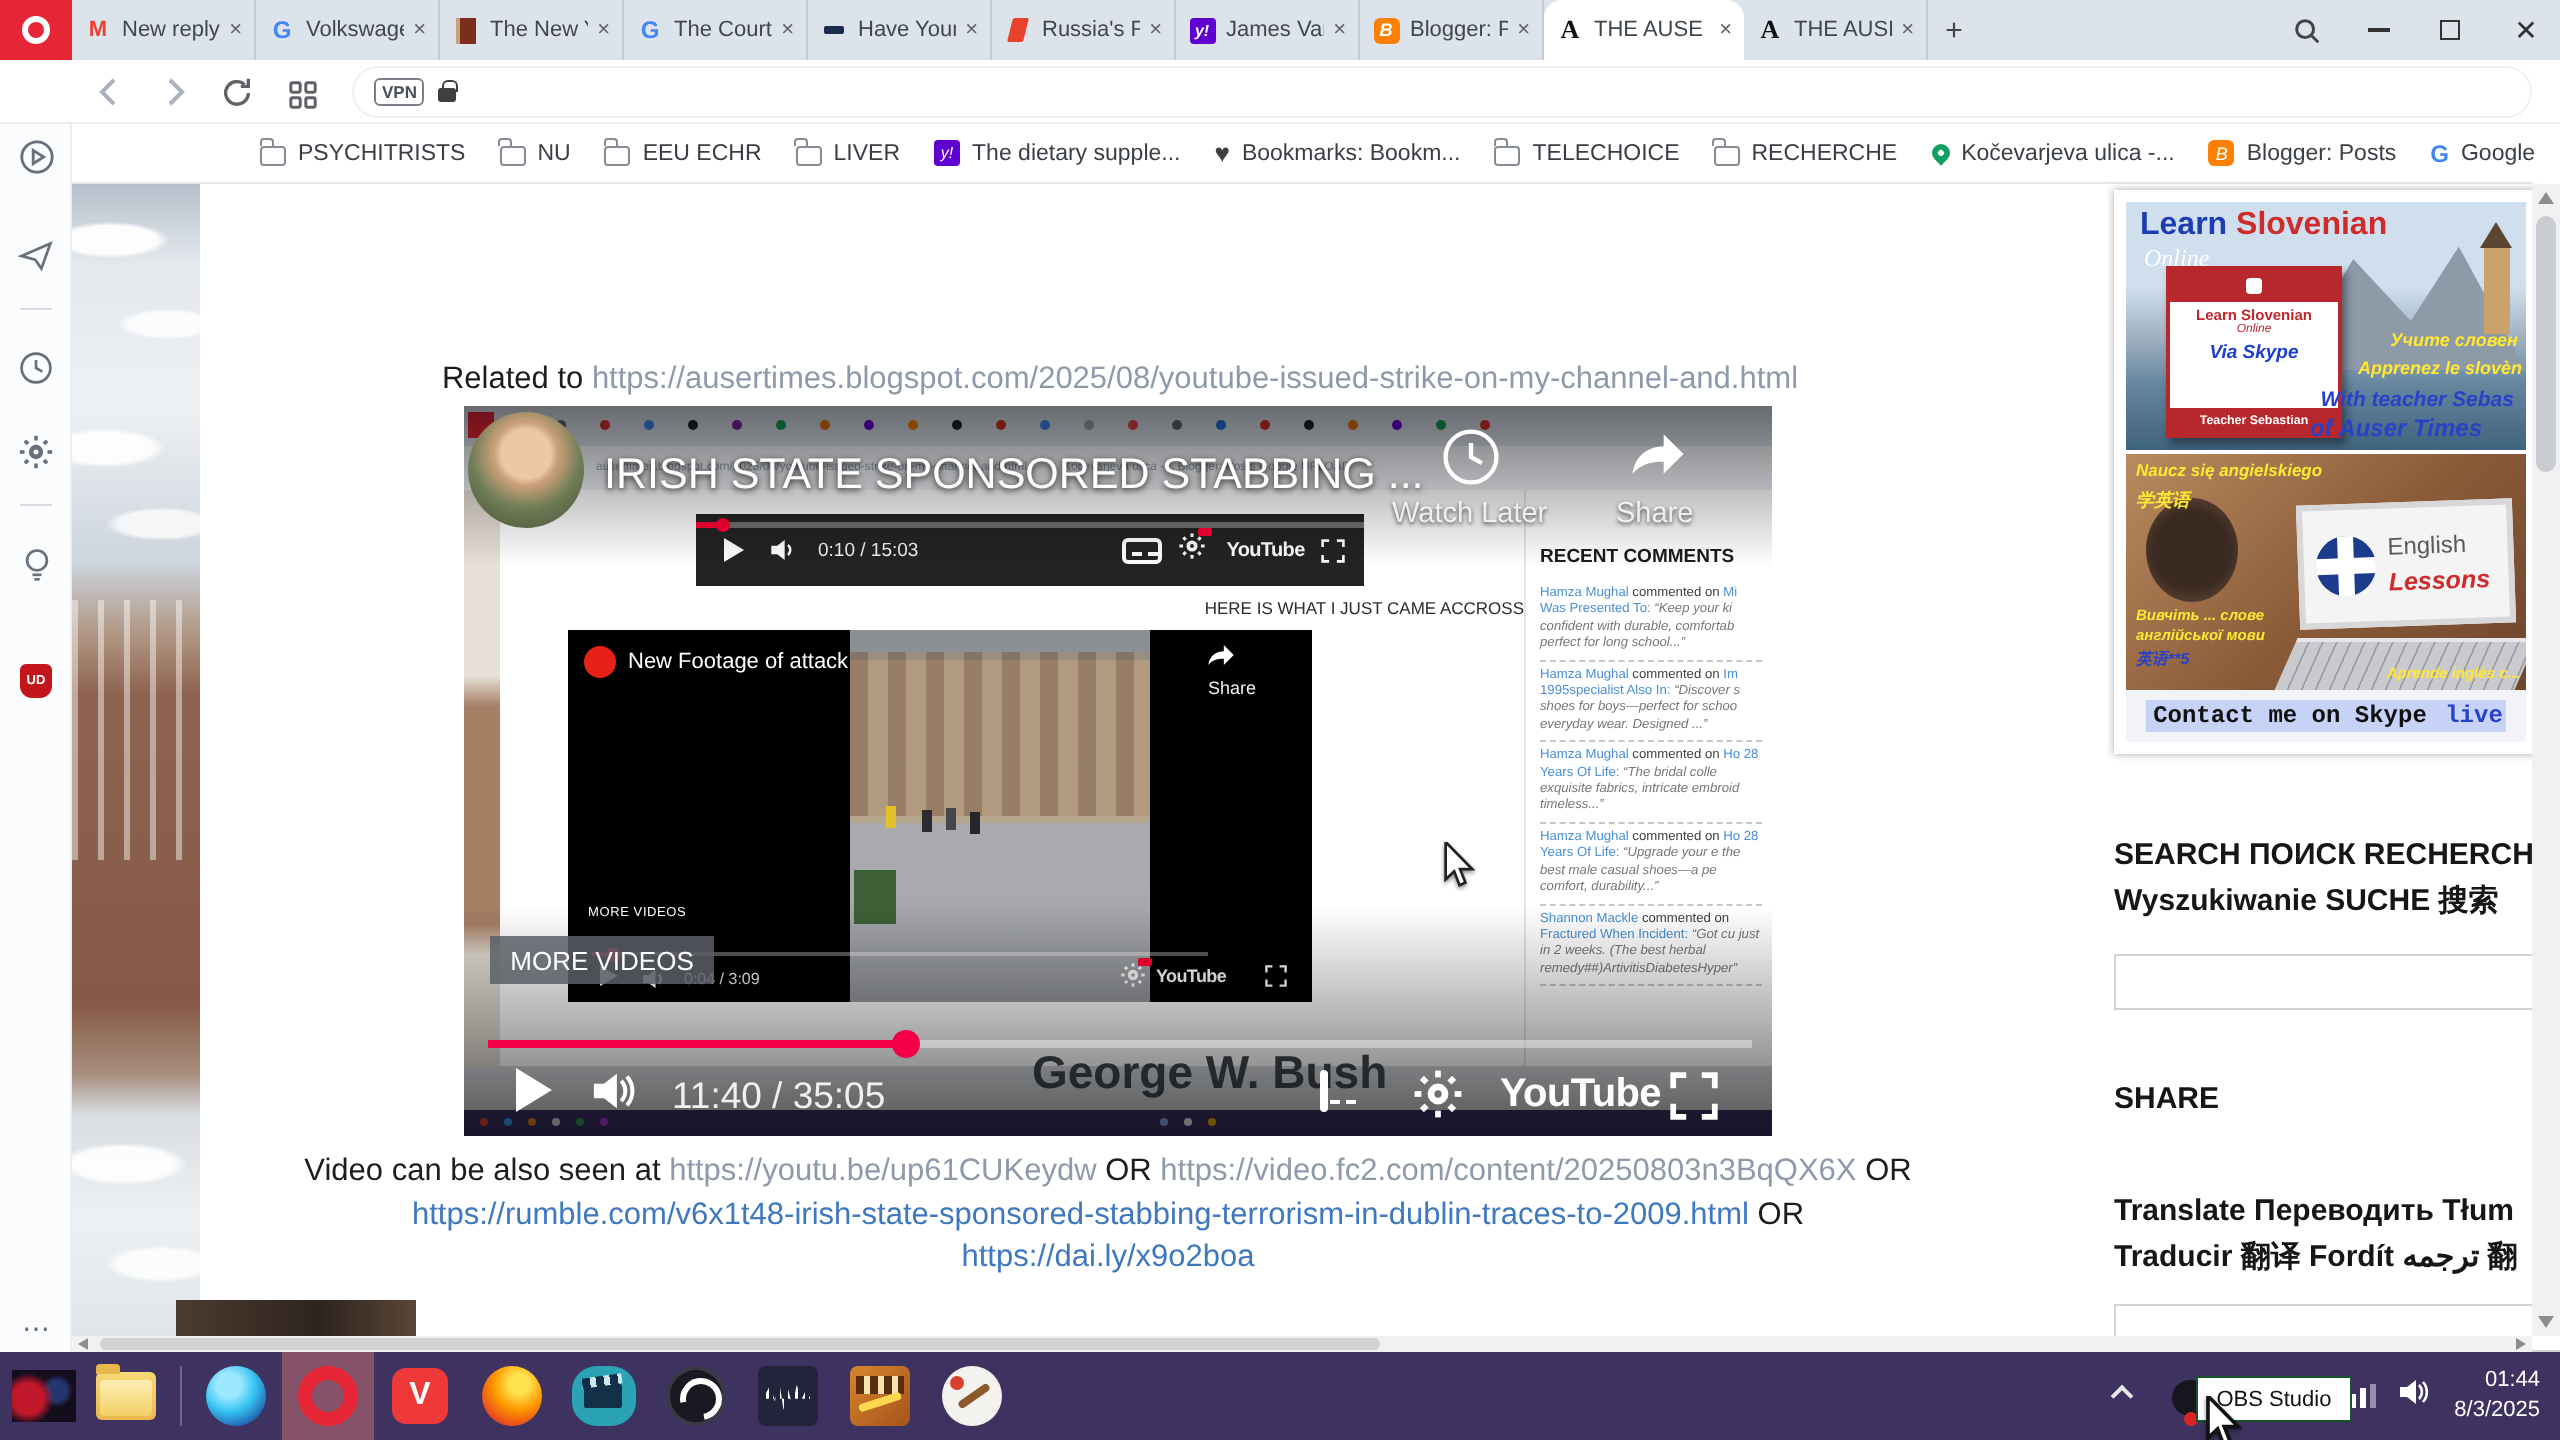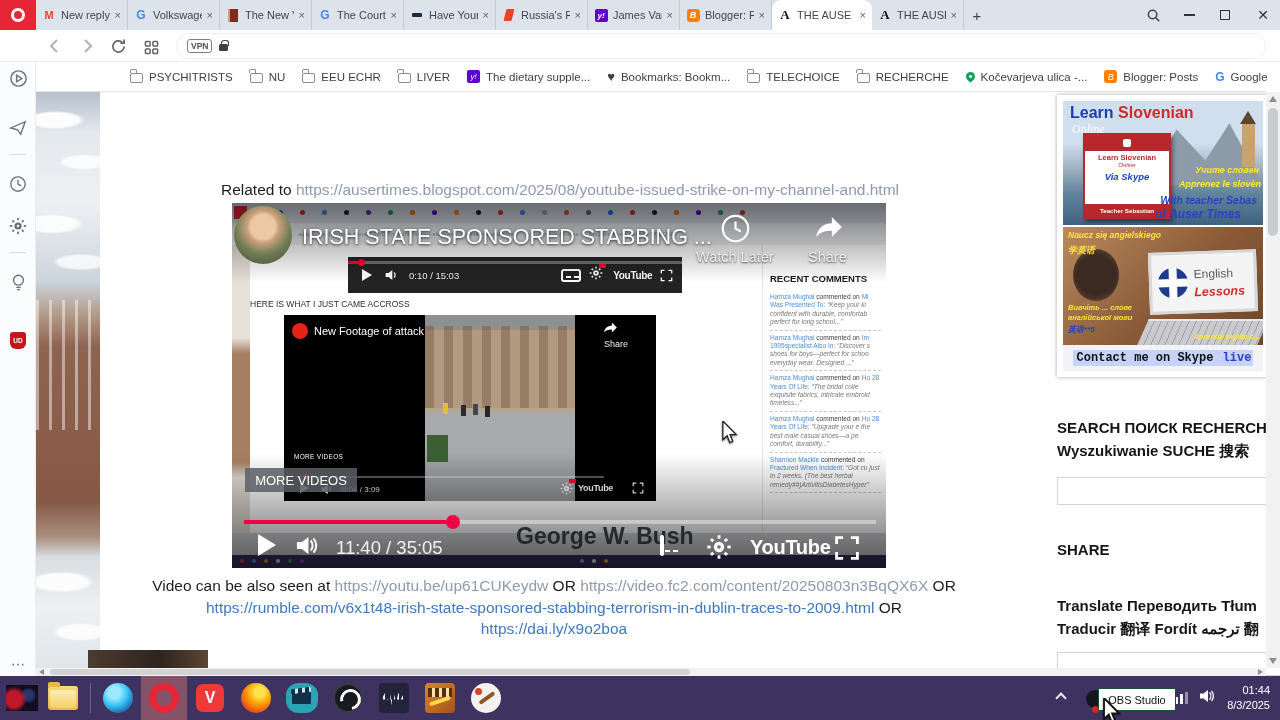--- a/index.html
+++ b/index.html
@@ -472,21 +472,21 @@
     <div class="vminitabs a">
         <i class="a" style="left:2px;top:3px;width:13px;height:13px;background:#e62536"></i>
         <i class="vdots a"></i>
       </div>
     <div class="vminiaddr a">
         <span>ausertimes.blogspot.com/2025/08/youtube-issued-strike-on-my-channel-and.html</span>
         <span>Kočevarjeva ulica -...   Blogger: Posts   Google   UPLOAD</span>
       </div>
     <div class="vbgstrip a"></div>
     <div class="vpage a"></div>
-    <div class="a" style="left:18px;top:96px;width:512px;text-align:left;font-size:8.5px;color:#2c2c2c">HERE IS WHAT I JUST CAME ACCROSS</div>
+    <div class="a" style="left:18px;top:96px;width:512px;text-align:right;font-size:8.5px;color:#2c2c2c">HERE IS WHAT I JUST CAME ACCROSS</div>
 
     
     <div class="pbar a f" style="left:116px;top:54px;width:334px;height:36px">
       <i class="a" style="left:0;top:4px;width:334px;height:2.5px;background:rgba(255,255,255,.35)"></i>
       <i class="a" style="left:0;top:4px;width:13px;height:2.5px;background:#f03"></i>
       <i class="a" style="left:10px;top:2px;width:7px;height:7px;border-radius:50%;background:#f03"></i>
       <span class="tri" style="margin-left:14px;border-width:6px 0 6px 10px;border-color:transparent transparent transparent #fff"></span>
       <svg width="15" height="14" viewBox="0 0 18 16" style="margin-left:12px">
           <path d="M2,5.5v5h3.5L10,14V2L5.5,5.5z" fill="#fff"></path>
           <path d="M12,5a4,4 0 0 1 0,6" stroke="#fff" stroke-width="1.5" fill="none"></path>

